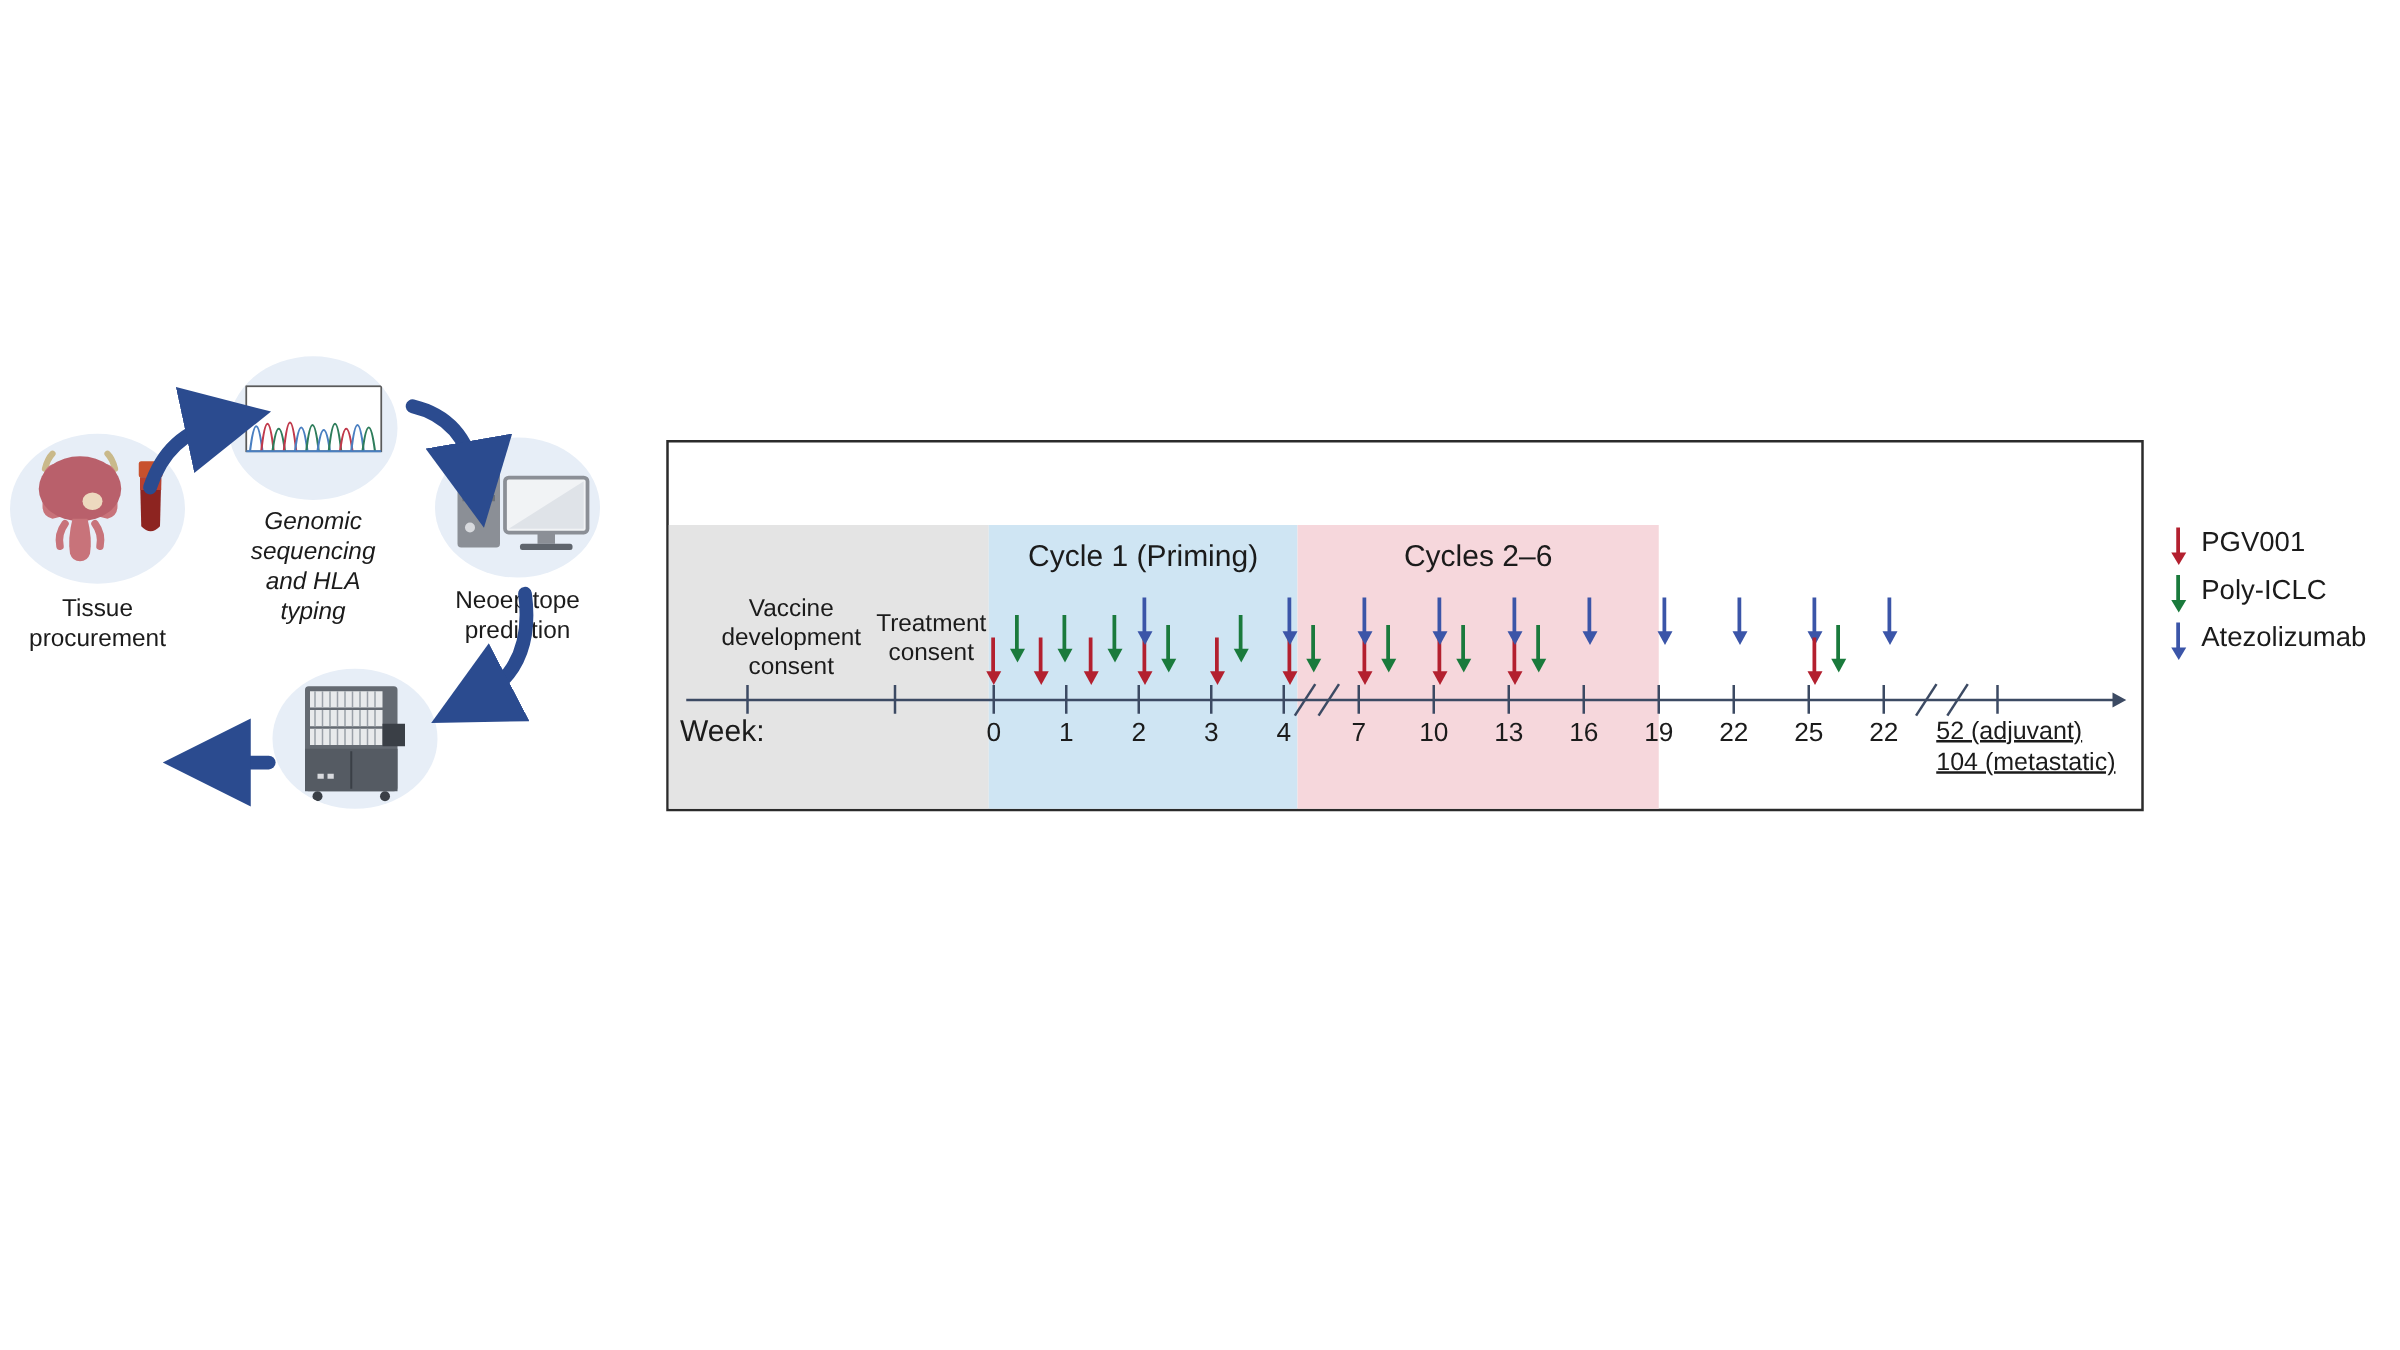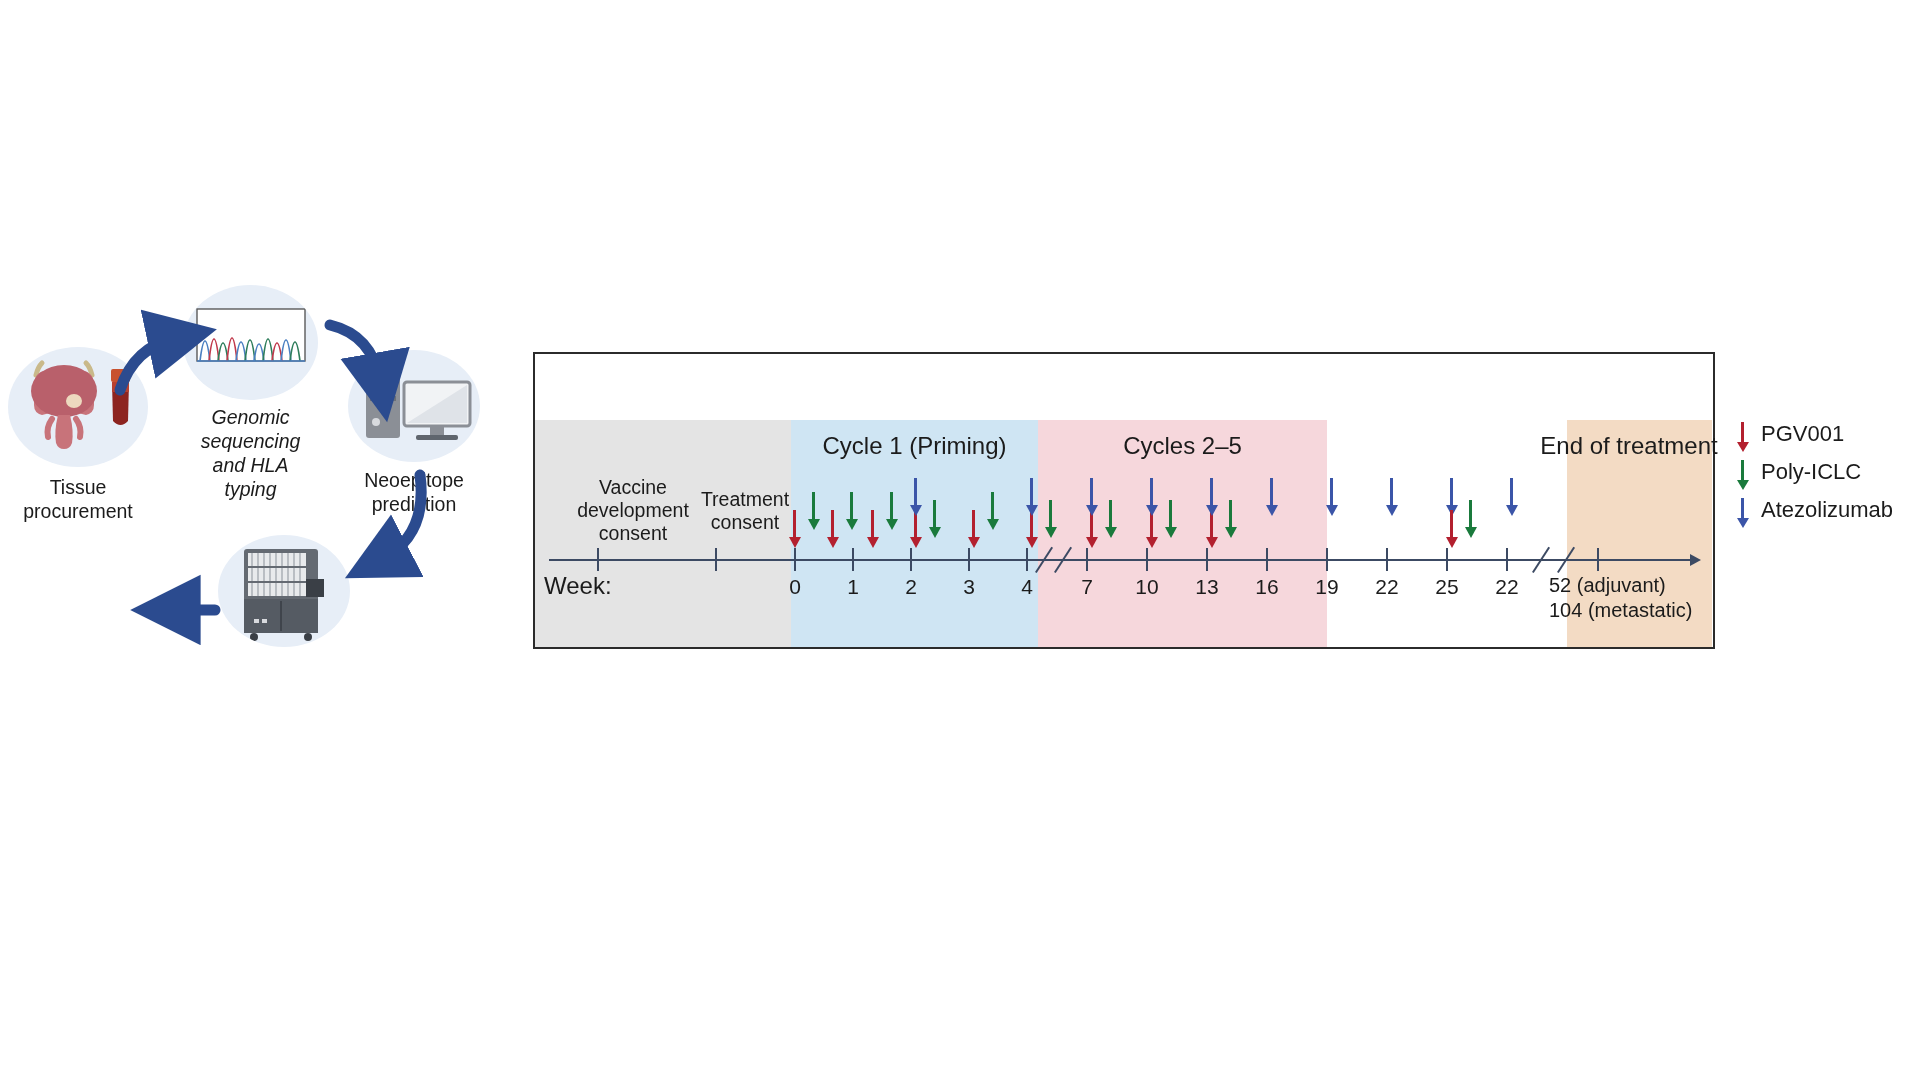--- a/index.html
+++ b/index.html
@@ -109,21 +109,21 @@
   .tick { position: absolute; width: 2.4px; background: #3c4a63; }
   .weeknum {
     position: absolute; font-size: 21px; color: #1b1b1b;
     transform: translateX(-50%); white-space: nowrap; text-align: center;
   }
   .week-caption {
     position: absolute; font-size: 24px; color: #1b1b1b; white-space: nowrap;
   }
   .endnote {
     position: absolute; font-size: 20px; color: #1b1b1b;
-    line-height: 25px; white-space: pre-line; text-align: left;
+    line-height: 25px; white-space: pre-line; text-align: left; text-decoration: underline;
   }
 
   
   .tl-arrow { position: absolute; width: 14px; }
   .tl-arrow .shaft { position: absolute; left: 6px; top: 0; width: 3px; }
   .tl-arrow .head  { position: absolute; left: 1.5px; width: 0; height: 0;
                      border-left: 6px solid transparent;
                      border-right: 6px solid transparent; }
 
   
@@ -283,24 +283,21 @@
 
   <div id="schema">
 
 
     <div class="phase-body-row">
       <div class="band" style="left:0px; width:256px; background:#e4e4e4;"></div>
       <div class="band" style="left:256px; width:247px; background:#cfe5f3;">
         <div class="cycle-title">Cycle 1 (Priming)</div>
       </div>
       <div class="band" style="left:503px; width:289px; background:#f6d7dc;">
-        <div class="cycle-title">Cycles 2–5</div>
-      </div>
-      <div class="band" style="left:1032px; width:145px; background:#f3dbc4;">
-        <div class="cycle-title" style="left:62px;">End of treatment</div>
+        <div class="cycle-title">Cycles 2–6</div>
       </div>
 
       <div class="consent-label" style="left:28px; top:56px; width:140px;">Vaccine
 development
 consent</div>
       <div class="consent-label" style="left:150px; top:68px; width:120px;">Treatment
 consent</div>
 
       <div class="week-caption" style="left:9px; top:152px;">Week:</div>
 

